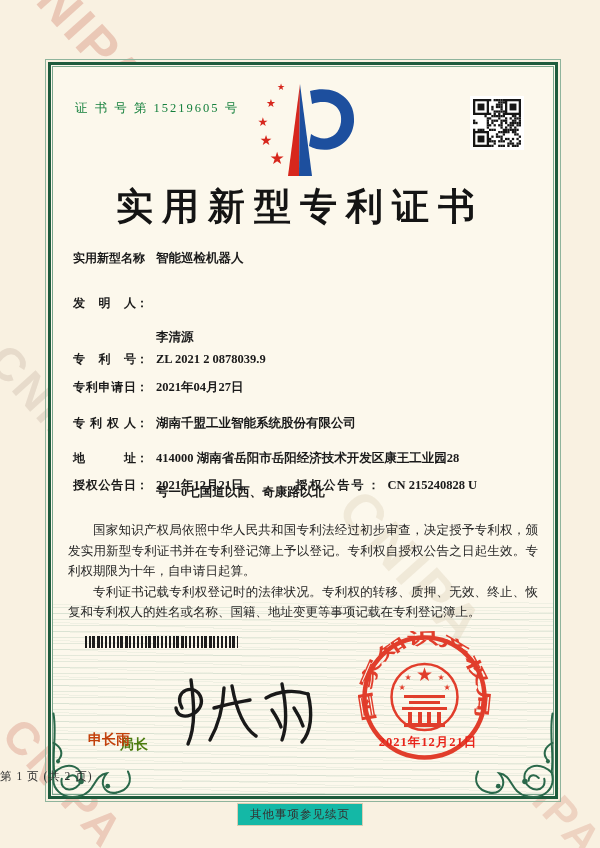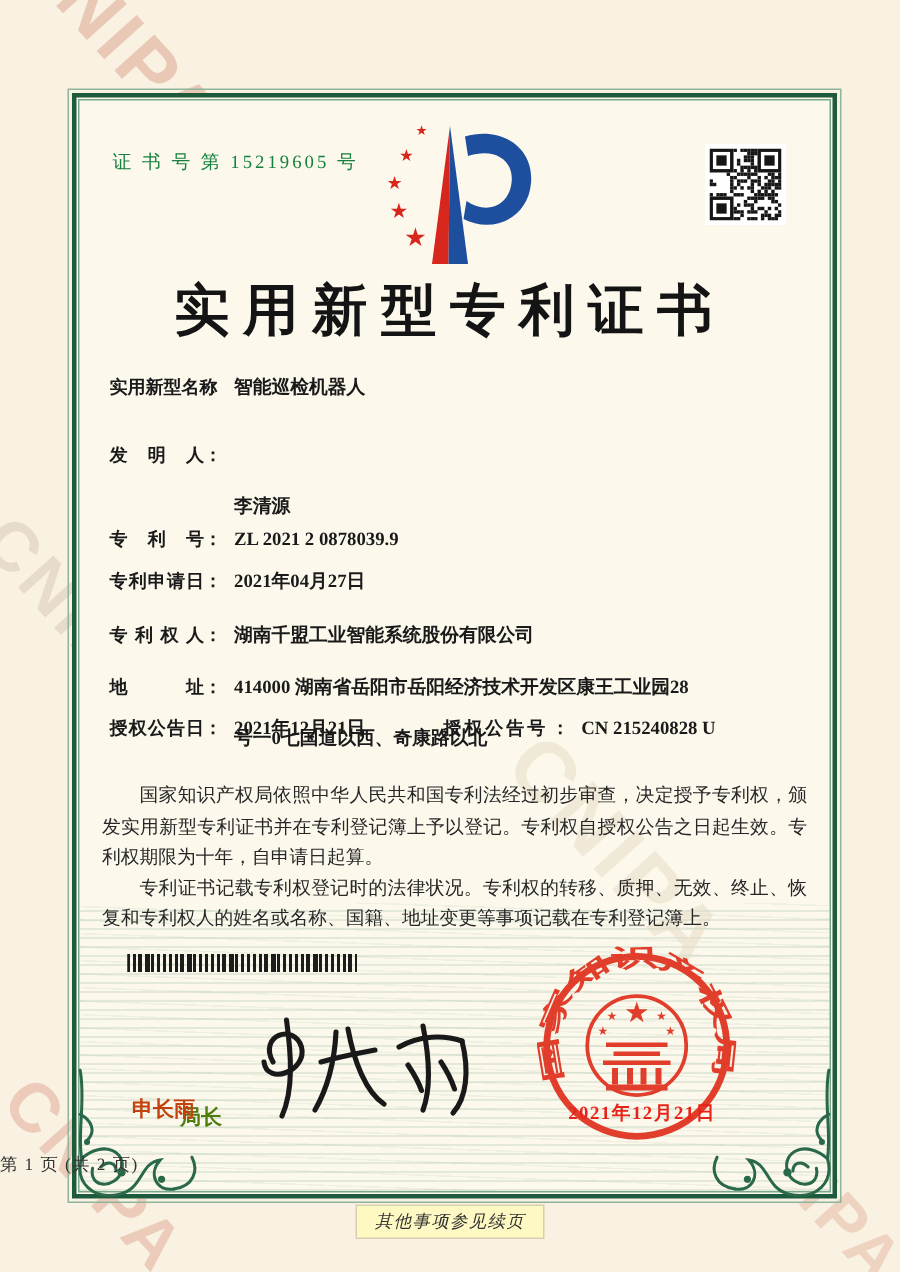--- a/index.html
+++ b/index.html
@@ -62,22 +62,22 @@
   .director-name{position:absolute; left:88px; top:731px; font-size:14px; font-weight:600; color:#c2410c;}
   .signature{position:absolute; left:156px; top:674px; width:160px; height:88px;}
 
   .seal{position:absolute; left:358px; top:631px; width:133px; height:133px; opacity:.93;}
   .seal-date{position:absolute; left:360px; top:734px; width:136px; text-align:center;
              font-size:12.5px; font-weight:700; letter-spacing:1px; color:#e8241a;}
 
   .page-note{position:absolute; left:0; top:769px; width:100%; text-align:left;
              font-size:11.5px; color:#333; letter-spacing:1px;}
   .footer-note{position:absolute; left:50%; transform:translateX(-50%); top:803px;
-     background:#fef9c3; border:1px solid #d9cdb2; padding:3px 12px;
-     font-size:11.5px; color:#333; letter-spacing:1px; white-space:nowrap;font-style:italic;}
+     background:#14b8a6; border:1px solid #d9cdb2; padding:3px 12px;
+     font-size:11.5px; color:#333; letter-spacing:1px; white-space:nowrap;}
 </style>
 </head>
 <body>
 
 <div class="page">
 
   <span class="wm wm1">CNIPA</span>
   <span class="wm wm2">CNIPA</span>
   <span class="wm wm3">CNIPA</span>
   <span class="wm wm5">CNIPA</span>

